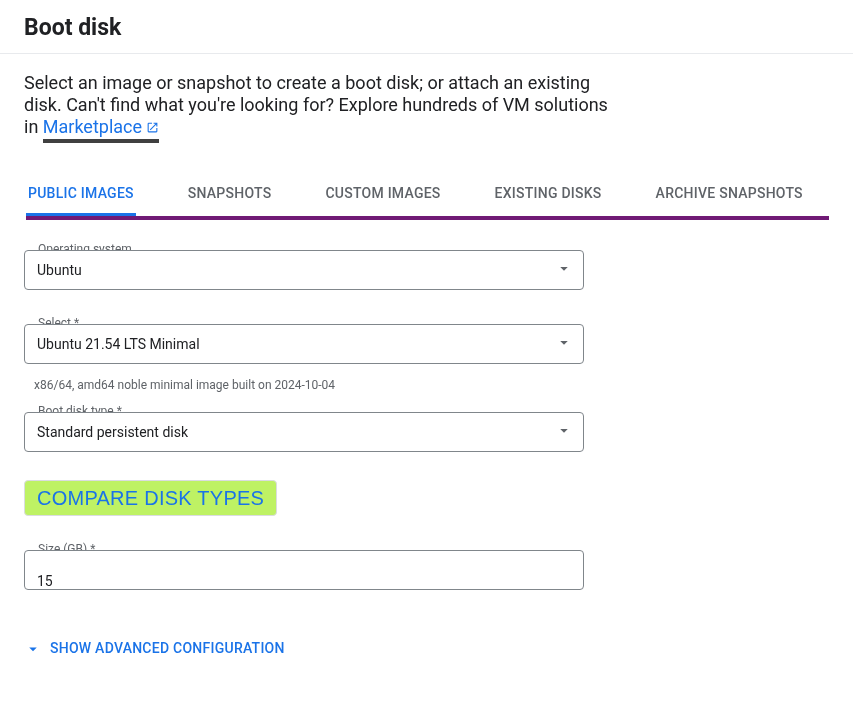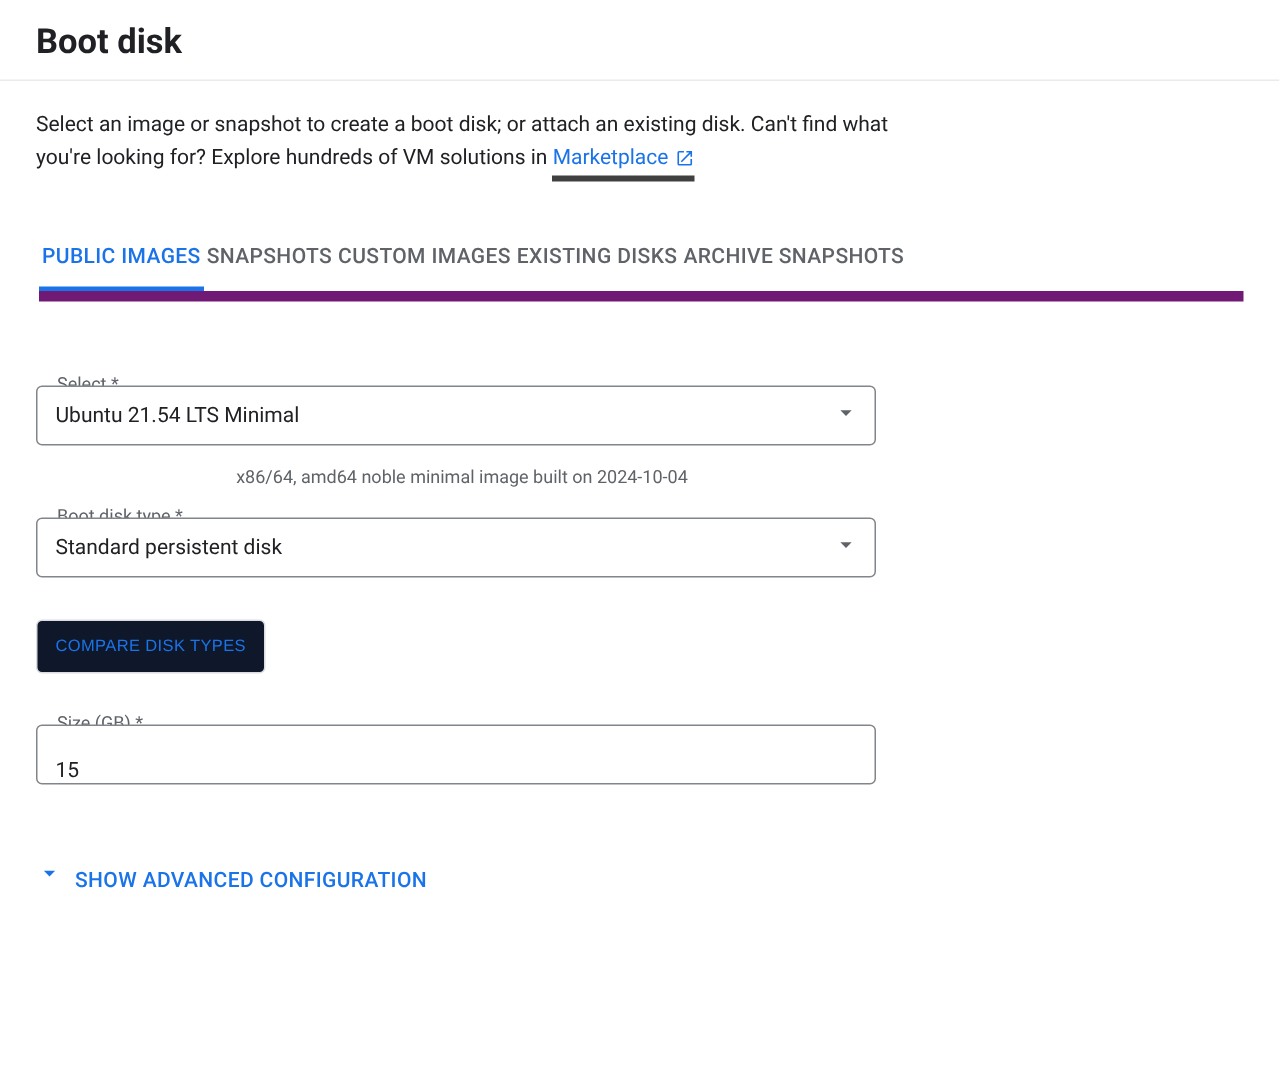--- a/index.html
+++ b/index.html
@@ -1,26 +1,26 @@
 <!DOCTYPE html>
 <html><head>
   <meta charset="utf-8">
   <style>
     * { box-sizing: border-box; margin: 0; padding: 0; }
     html, body { width: 853px; height: 711px; font-family: Roboto, "Helvetica Neue", Arial, sans-serif; color: #202124; background: #fff; }
     .dialog-title { font-size: 23px; font-weight: 700; padding: 14px 24px 12px; }
     .divider { border: none; border-top: 1px solid #e8eaed; }
     .content { padding: 18px 24px 20px; }
-    .intro { font-size: 14px; line-height: 22px; color: #202124; max-width: 600px; }
+    .intro { font-size: 18px; line-height: 22px; color: #202124; max-width: 600px; }
     .intro a { color: #1a73e8; text-decoration: none; }
     .intro .link-underline { border-bottom: 4px solid #404040; display: inline-flex; align-items: center; gap: 4px; padding-bottom: 1px;}
     .external-icon { display: inline-flex; }
     .external-icon svg { width: 13px; height: 13px; }
 
-    .tabs { display: flex; border-bottom: 7px solid #701a75; margin-top: 30px; }
+    .tabs { display: flex; border-bottom: 4px solid #701a75; margin-top: 30px; gap: 50px; }
     .tab { font-size: 14px; font-weight: 500; letter-spacing: 0.25px; padding: 12px 2px 12px; color: #5f6368; cursor: pointer; border-bottom: 3px solid transparent; white-space: nowrap; }
     .tab.active { color: #1a73e8; border-bottom-color: #1a73e8; }
     .tabs-wrapper { margin-left: 2px; }
 
     .form-area { padding-top: 30px; max-width: 560px; }
 
     .field-wrap { position: relative; margin-bottom: 8px; }
     .field-label { position: absolute; top: -8px; left: 10px; background: #fff; padding: 0 4px; font-size: 12px; color: #5f6368; }
     .select-box, .text-input {
       width: 100%;
@@ -32,32 +32,32 @@
       color: #202124;
       background: #fff;
       display: flex;
       align-items: center;
       cursor: pointer;
       position: relative;
     }
     .text-input { cursor: text; align-items: flex-end; }
     .caret { position: absolute; right: 10px; top: 50%; transform: translateY(-50%); pointer-events: none; }
     .caret svg { width: 18px; height: 18px; fill: #5f6368; }
-    .helper { font-size: 12px; color: #5f6368; padding: 6px 2px 0 10px; text-align: center; }
+    .helper { font-size: 12px; color: #5f6368; padding: 6px 2px 0 10px; }
 
     .spacer-20 { height: 20px; }
     .spacer-26 { height: 26px; }
 
     .chip-btn {
       display: inline-flex; align-items: center; height: 36px; padding: 0 12px;
-      border: 1px solid #dadce0; border-radius: 4px; background: #0f172a; cursor: pointer;
-      font-size: 11px; font-weight: 500; color: #1a73e8; letter-spacing: 0.25px;
+      border: 1px solid #dadce0; border-radius: 4px; background: #bef264; cursor: pointer;
+      font-size: 20px; font-weight: 500; color: #1a73e8; letter-spacing: 0.25px;
     }
 
-    .adv-toggle { display: inline-flex; align-items: flex-end; gap: 8px; color: #1a73e8; font-size: 14px; font-weight: 500; letter-spacing: 0.25px; cursor: pointer; margin-top: 42px; }
+    .adv-toggle { display: inline-flex; align-items: flex-start; gap: 8px; color: #1a73e8; font-size: 14px; font-weight: 500; letter-spacing: 0.25px; cursor: pointer; margin-top: 42px; }
     .adv-toggle svg { width: 18px; height: 18px; fill: #1a73e8; }
   </style>
 </head>
 <body>
 
 <div class="dialog-title">Boot disk</div>
 <hr class="divider">
 
 <div class="content">
   <p class="intro">
@@ -76,20 +76,29 @@
     <div class="tab active">PUBLIC IMAGES</div>
     <div class="tab">SNAPSHOTS</div>
     <div class="tab">CUSTOM IMAGES</div>
     <div class="tab">EXISTING DISKS</div>
     <div class="tab">ARCHIVE SNAPSHOTS</div>
   </div>
 
   <div class="form-area">
 
     
+    <div class="field-wrap">
+      <span class="field-label">Operating system</span>
+      <div class="select-box">
+        <span>Ubuntu</span>
+        <span class="caret"><svg viewBox="0 0 24 24">
+              <path d="M7 10l5 5 5-5z"></path>
+            </svg></span>
+      </div>
+    </div>
 
     <div class="spacer-26"></div>
 
     
     <div class="field-wrap">
       <span class="field-label">Select *</span>
       <div class="select-box">
         <span>Ubuntu 21.54 LTS Minimal</span>
         <span class="caret"><svg viewBox="0 0 24 24">
               <path d="M7 10l5 5 5-5z"></path>

